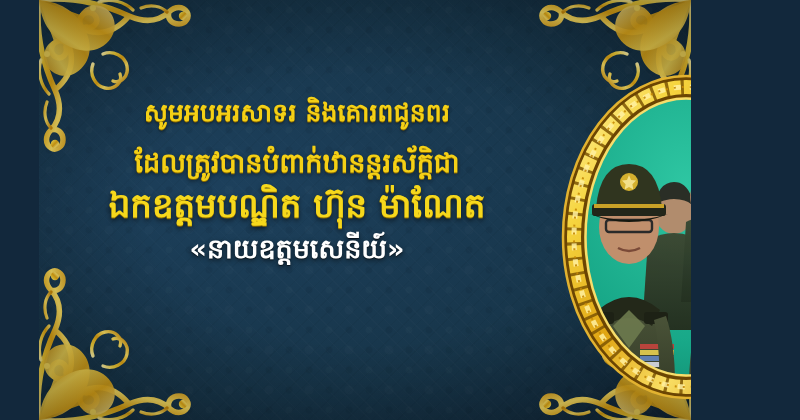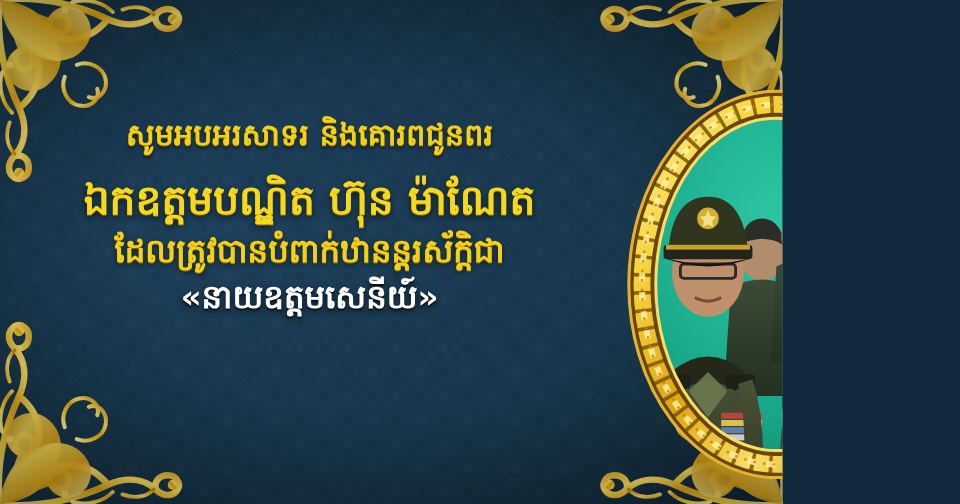--- a/index.html
+++ b/index.html
@@ -10,20 +10,21 @@
     position:relative;
   }
 
   
   #poster {
     position:absolute; inset:0;
     width:652px; height:420px;
     overflow:hidden;
     background:
       radial-gradient(ellipse 120% 90% at 30% 45%, #1d405c 0%, #173549 55%, #0f2233 100%);
+    margin-left: 39px;
   }
 
   
   .damask {
     position:absolute; inset:0;
     pointer-events:none;
     opacity:.55;
     background-image:
       radial-gradient(circle at 10px 10px, rgba(255,255,255,.035) 0 3px, transparent 4px),
       radial-gradient(circle at 30px 30px, rgba(255,255,255,.03) 0 4px, transparent 5px),
@@ -294,19 +295,19 @@
         <ellipse cx="142" cy="175" rx="101" ry="139" fill="none" stroke="#FFE徒" stroke-width="0"></ellipse>
         <ellipse cx="142" cy="175" rx="100.5" ry="138.5" fill="none" stroke="#F7DD6B" stroke-width="2.5"></ellipse>
         <ellipse cx="142" cy="175" rx="120.5" ry="158.5" fill="none" stroke="#6b4503" stroke-width="3"></ellipse>
         <ellipse cx="142" cy="175" rx="123" ry="161" fill="none" stroke="#E2B230" stroke-width="2.5"></ellipse>
       </g>
     </svg>
   </div>
 
   <div class="text-col">
     <div class="khm line-greeting">សូមអបអរសាទរ និងគោរពជូនពរ</div>
+    <div class="khm line-sub">ដែលត្រូវបានបំពាក់ឋានន្តរស័ក្តិជា</div>
     <div class="khm line-name">ឯកឧត្តមបណ្ឌិត ហ៊ុន ម៉ាណែត</div>
-    <div class="khm line-sub">ដែលត្រូវបានបំពាក់ឋានន្តរស័ក្តិជា</div>
     <div class="khm line-rank">«នាយឧត្តមសេនីយ៍»</div>
   </div>
 
   <div class="vignette"></div>
 </div>
 
 </body></html>

